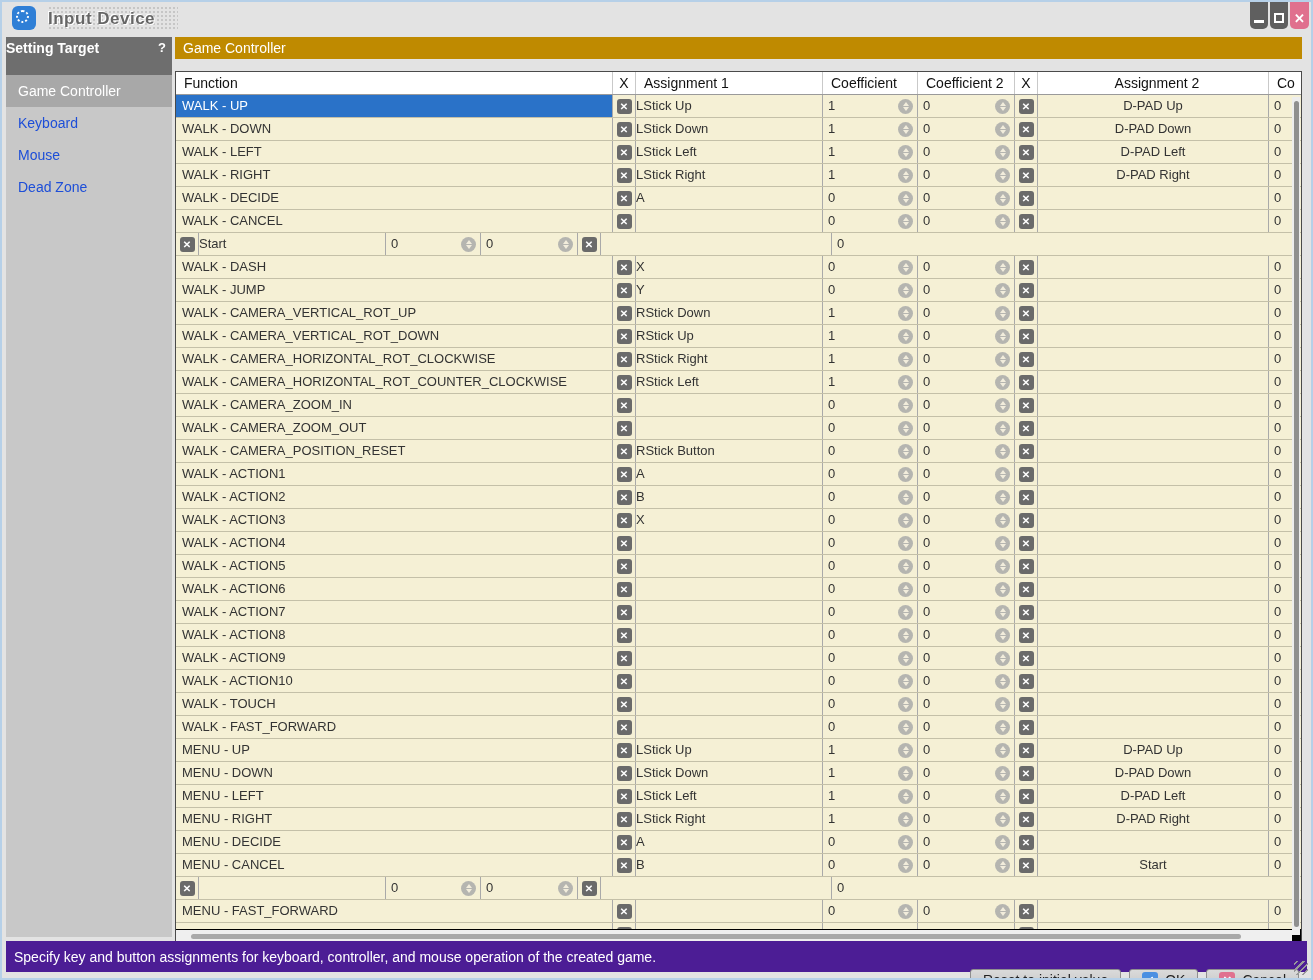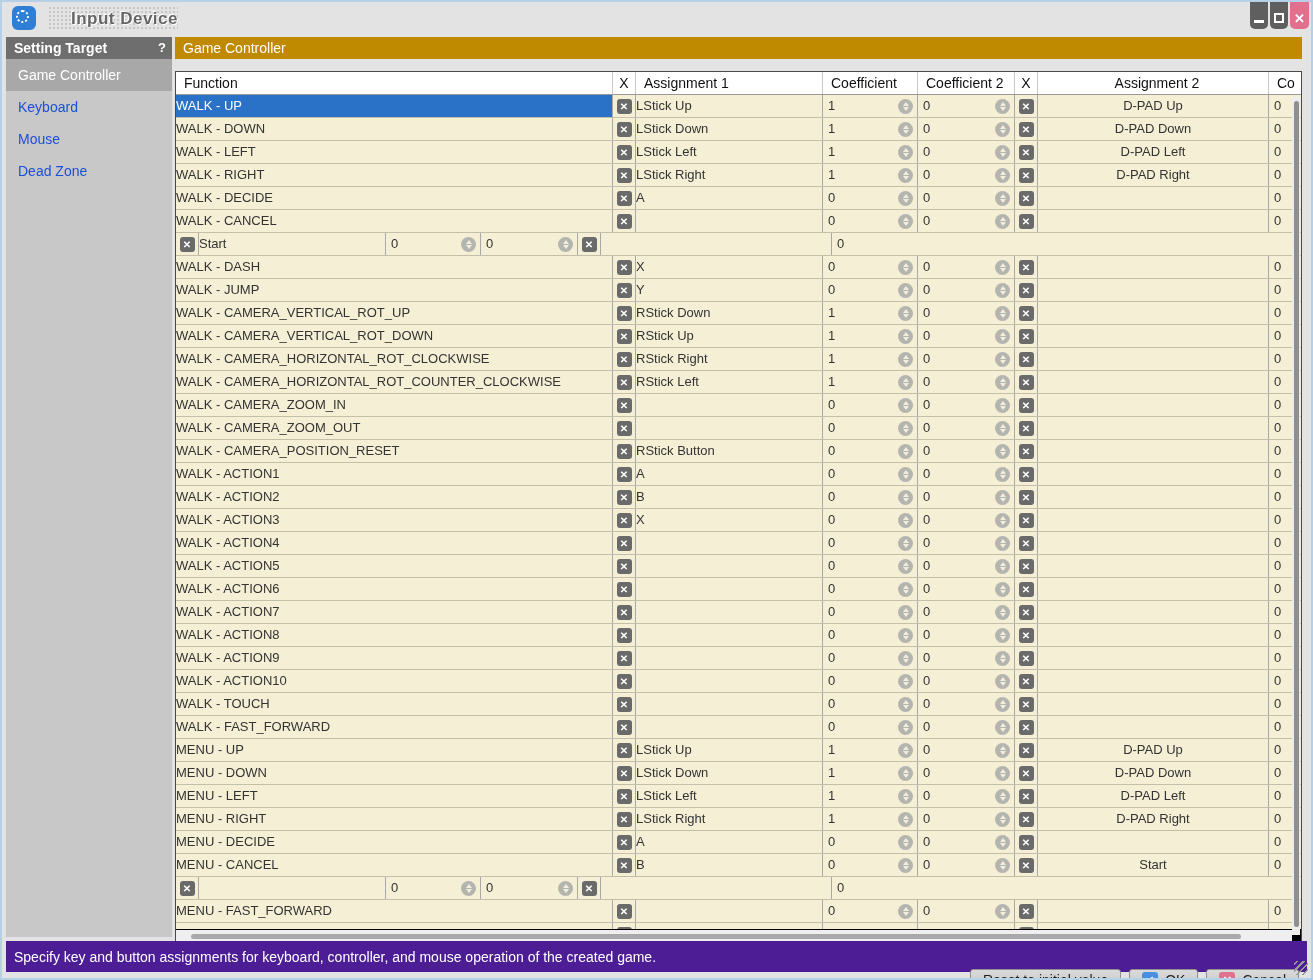--- a/index.html
+++ b/index.html
@@ -8,47 +8,47 @@
     position:relative; width:1313px; height:980px;
     background:#e3e3e3; border:2px solid #b6d0e8; overflow:hidden;
   }
   
   .titlebar { position:absolute; left:0; top:0; right:0; height:33px; background:#e3e3e3; }
   .app-icon { position:absolute; left:10px; top:4px; width:24px; height:24px; background:#2f7fd6; border-radius:6px; }
   .app-icon .dots { position:absolute; left:4px; top:4px; width:13px; height:13px; border:2px dotted #fff; border-radius:50%; }
   .title-wrap {
     position:absolute; left:46px; top:4px; width:130px; height:25px;
     background-image:radial-gradient(#c6c6c6 1px, transparent 1.2px);
-    background-size:4px 4px; text-align:right; line-height:25px;
+    background-size:4px 4px; text-align:left; line-height:25px;
   }
   .title-text { font-size:17px; font-weight:800; letter-spacing:0.5px; color:#666;
     text-shadow:1px 1px 0 #fff, -1px -1px 0 #fff; }
   .win-btn { position:absolute; top:0; height:27px; width:18px; border-radius:0 0 5px 5px; background:#5f5f5f; cursor:pointer; }
   .win-btn.min { left:1248px; } .win-btn.max { left:1268px; }
   .win-btn.close { left:1288px; width:19px; background:#e0708e; }
   .glyph-min { position:absolute; left:4px; bottom:6px; width:10px; height:3px; background:#fff; }
   .glyph-max { position:absolute; left:4px; bottom:6px; width:10px; height:10px; border:2px solid #fff; }
   .glyph-close { position:absolute; width:100%; text-align:center; bottom:3px; color:#fff; font-weight:bold; font-size:13px; }
   
   .sidebar { position:absolute; left:4px; top:35px; width:166px; height:900px; background:#c8c8c8; }
-  .sidebar-header { height:22px; background:#6e6e6e; color:#fff; font-weight:bold; font-size:14px;
-    line-height:22px; padding-left:8px; position:relative; }
+  .sidebar-header { height:38px; background:#6e6e6e; color:#fff; font-weight:bold; font-size:14px;
+    line-height:22px; padding-left:0; position:relative; }
   .help-btn { position:absolute; right:6px; top:0; color:#fff; font-weight:bold; font-size:13px; cursor:pointer; }
   .sidebar-item { height:32px; line-height:32px; padding-left:12px; font-size:14px; color:#1d4ed8; cursor:pointer; }
   .sidebar-item.selected { background:#a8a8a8; color:#fff; }
   
   .main { position:absolute; left:173px; top:35px; width:1127px; height:894px; }
   .panel-header { height:22px; background:#bf8a00; color:#fff; font-size:14px; line-height:22px; padding-left:8px; }
   .tablebox { position:relative; margin-top:12px; width:1127px; height:872px; background:#000000; border:1px solid #4a4a4a; overflow:hidden; }
   .thead { display:flex; height:23px; background:#fff; border-bottom:1px solid #9a9a9a; font-size:14px; color:#111; }
   .thead > div { line-height:22px; padding-left:8px; border-right:1px solid #c9c9c9; overflow:hidden; white-space:nowrap; }
   .thead .c-x { padding-left:0; text-align:center; }
   .row { display:flex; height:23px; background:#f5f0d5; border-bottom:1px solid #c4c0a8; font-size:13px; color:#333; }
   .row > div { border-right:1px solid #a9a9a9; overflow:hidden; white-space:nowrap; position:relative; }
-  .c-func { width:437px; line-height:22px; padding-left:0; }
+  .c-func { width:437px; line-height:22px; padding-left:6px; }
   .c-x    { width:23px; display:flex; align-items:center; justify-content:center; }
   .c-a1   { width:187px; line-height:22px; text-align:left; }
   .c-c1   { width:95px;  line-height:22px; padding-left:5px; }
   .c-c2   { width:97px;  line-height:22px; padding-left:5px; }
   .c-a2   { width:231px; line-height:22px; text-align:center; }
   .c-co   { flex:1; line-height:22px; padding-left:5px; border-right:none !important; }
   .row .c-func.selected { background:#2a72c8; color:#fff; }
   .xbox { width:15px; height:15px; background:#6a6a6a; border-radius:3px; color:#fff; font-size:10px; font-weight:bold;
     line-height:15px; text-align:center; cursor:pointer; }
   .spinner { position:absolute; right:4px; top:3.5px; width:15px; height:15px; border-radius:50%; background:#b5b5b0; cursor:pointer; }

